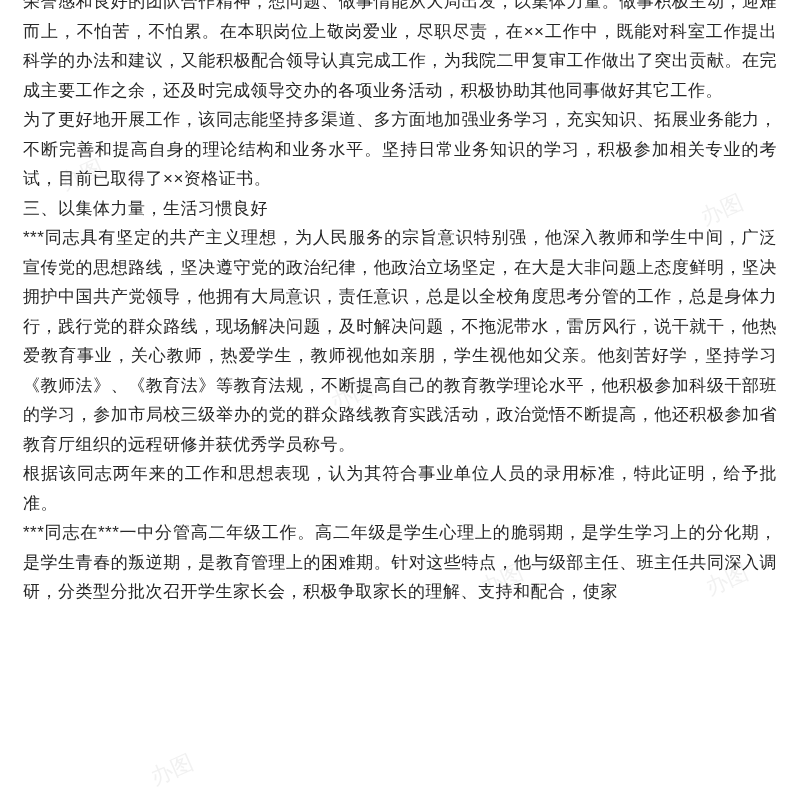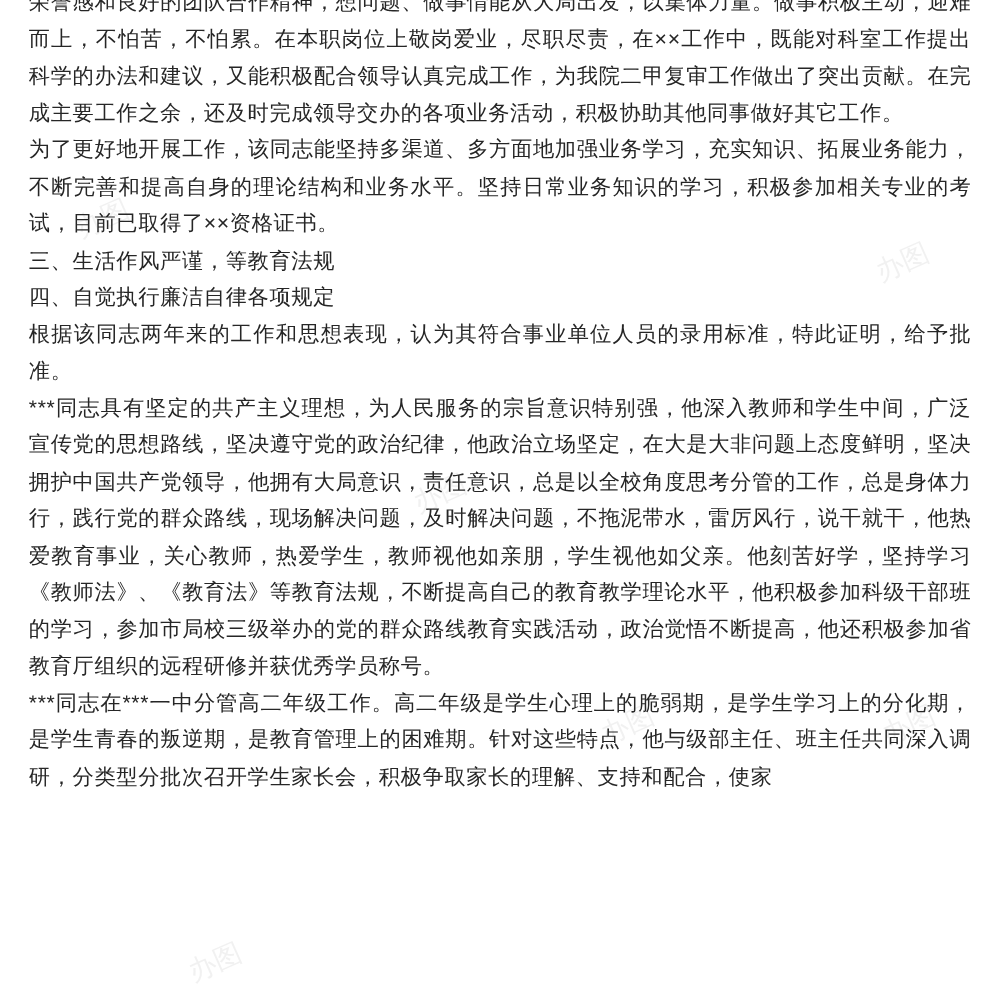--- a/index.html
+++ b/index.html
@@ -56,20 +56,19 @@
     <span class="watermark" style="left:700px; top:195px;">办图</span>
     <span class="watermark" style="left:330px; top:380px;">办图</span>
     <span class="watermark" style="left:480px; top:565px;">办图</span>
     <span class="watermark" style="left:705px; top:565px;">办图</span>
     <span class="watermark" style="left:150px; top:755px;">办图</span>
   </div>
 
   <div class="content">
     <p>荣誉感和良好的团队合作精神，想问题、做事情能从大局出发，以集体力量。做事积极主动，迎难而上，不怕苦，不怕累。在本职岗位上敬岗爱业，尽职尽责，在××工作中，既能对科室工作提出科学的办法和建议，又能积极配合领导认真完成工作，为我院二甲复审工作做出了突出贡献。在完成主要工作之余，还及时完成领导交办的各项业务活动，积极协助其他同事做好其它工作。</p>
     <p>为了更好地开展工作，该同志能坚持多渠道、多方面地加强业务学习，充实知识、拓展业务能力，不断完善和提高自身的理论结构和业务水平。坚持日常业务知识的学习，积极参加相关专业的考试，目前已取得了××资格证书。</p>
-    <p>三、生活作风严谨，等教育法规</p>
-    <p>四、自觉执行廉洁自律各项规定</p>
+    <p>三、以集体力量，生活习惯良好</p>
+    <p>***同志具有坚定的共产主义理想，为人民服务的宗旨意识特别强，他深入教师和学生中间，广泛宣传党的思想路线，坚决遵守党的政治纪律，他政治立场坚定，在大是大非问题上态度鲜明，坚决拥护中国共产党领导，他拥有大局意识，责任意识，总是以全校角度思考分管的工作，总是身体力行，践行党的群众路线，现场解决问题，及时解决问题，不拖泥带水，雷厉风行，说干就干，他热爱教育事业，关心教师，热爱学生，教师视他如亲朋，学生视他如父亲。他刻苦好学，坚持学习《教师法》、《教育法》等教育法规，不断提高自己的教育教学理论水平，他积极参加科级干部班的学习，参加市局校三级举办的党的群众路线教育实践活动，政治觉悟不断提高，他还积极参加省教育厅组织的远程研修并获优秀学员称号。</p>
     <p>根据该同志两年来的工作和思想表现，认为其符合事业单位人员的录用标准，特此证明，给予批准。</p>
-    <p>***同志具有坚定的共产主义理想，为人民服务的宗旨意识特别强，他深入教师和学生中间，广泛宣传党的思想路线，坚决遵守党的政治纪律，他政治立场坚定，在大是大非问题上态度鲜明，坚决拥护中国共产党领导，他拥有大局意识，责任意识，总是以全校角度思考分管的工作，总是身体力行，践行党的群众路线，现场解决问题，及时解决问题，不拖泥带水，雷厉风行，说干就干，他热爱教育事业，关心教师，热爱学生，教师视他如亲朋，学生视他如父亲。他刻苦好学，坚持学习《教师法》、《教育法》等教育法规，不断提高自己的教育教学理论水平，他积极参加科级干部班的学习，参加市局校三级举办的党的群众路线教育实践活动，政治觉悟不断提高，他还积极参加省教育厅组织的远程研修并获优秀学员称号。</p>
     <p>***同志在***一中分管高二年级工作。高二年级是学生心理上的脆弱期，是学生学习上的分化期，是学生青春的叛逆期，是教育管理上的困难期。针对这些特点，他与级部主任、班主任共同深入调研，分类型分批次召开学生家长会，积极争取家长的理解、支持和配合，使家</p>
   </div>
 
 </div>
 
 </body></html>

